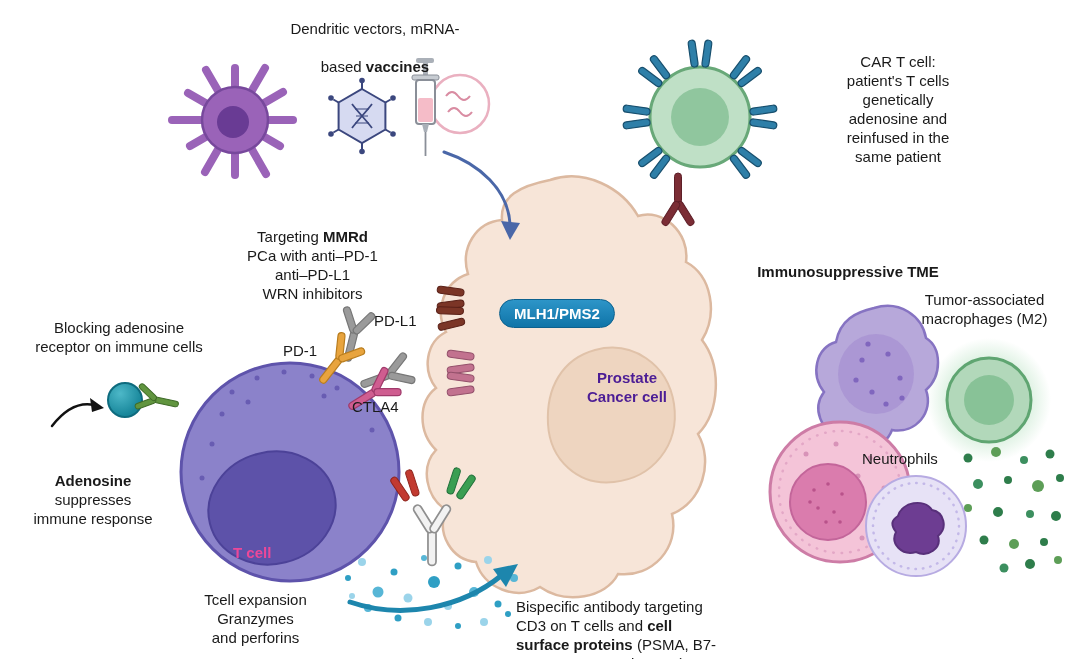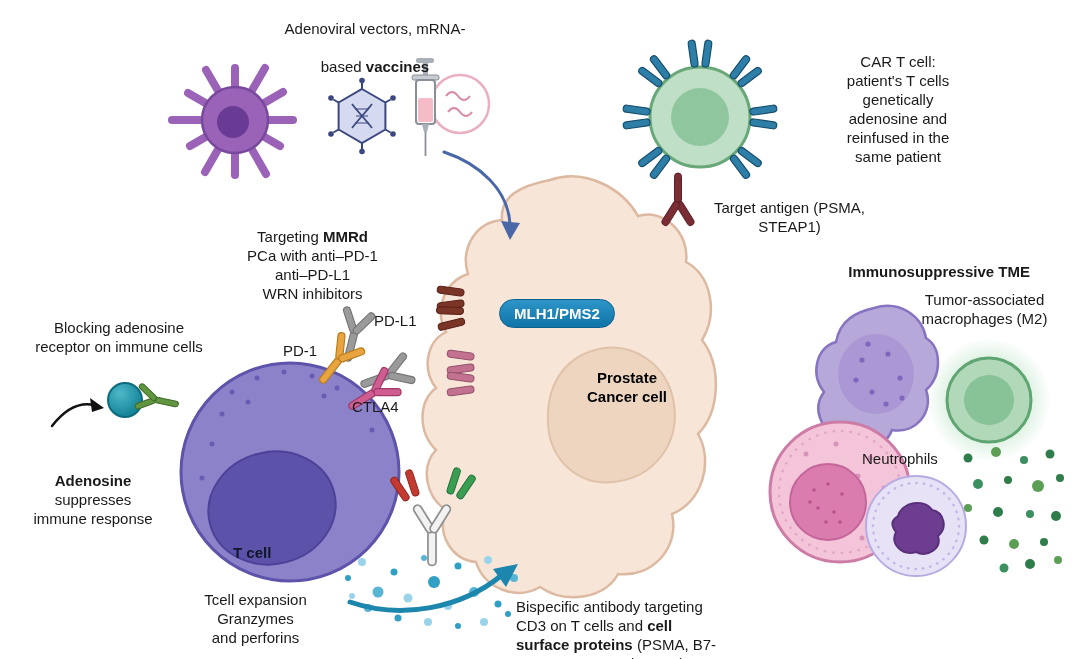--- a/index.html
+++ b/index.html
@@ -5,22 +5,22 @@
   html,body{margin:0;padding:0;background:#fff;}
   #canvas{position:relative;width:1080px;height:659px;background:#ffffff;overflow:hidden;
           font-family:"Liberation Sans",sans-serif;color:#1a1a1a;}
   .abs{position:absolute;}
   .lbl{position:absolute;font-size:15px;line-height:1.27;text-align:center;white-space:pre-line;}
   .lbl.left{text-align:left;}
   .lbl b{font-weight:700;margin-top:12px;}
   .bold{font-weight:700;}
   .badge{position:absolute;background:linear-gradient(#2d95c8,#0f74a8);color:#fff;font-weight:700;
          font-size:15px;padding:5px 14px;border-radius:17px;border:1px solid #0c618e;}
-  .white-lbl{color:#0f172a;font-weight:700;}
-  .prostate-lbl{color:#000000;font-weight:700;}
+  .white-lbl{color:#ec4899;font-weight:700;}
+  .prostate-lbl{color:#4c1d95;font-weight:700;}
   .ball{position:absolute;width:32px;height:32px;border-radius:50%;
         background:radial-gradient(circle at 35% 30%,#4db8c8,#17869a 72%);border:2px solid #0e6b7e;}
 </style>
 </head>
 <body>
 
 <div id="canvas">
 
   <svg width="0" height="0" class="abs" aria-hidden="true">
     <defs>
@@ -292,34 +292,32 @@
   </svg>
 
   <svg class="abs" style="left:428px;top:144px" width="108" height="104" viewBox="0 0 108 104">
     <path d="M16,8 C52,20 80,46 82,80" fill="none" stroke="#4a67a8" stroke-width="3" stroke-linecap="round"></path>
     <path d="M82,96 L73,77 L92,79 Z" fill="#4a67a8"></path>
   </svg>
 
   <div class="badge" style="left:499px;top:299px">MLH1/PMS2</div>
 
   <div class="lbl" style="left:258px;top:0;width:234px">
-    <span>Adenoviral vectors, mRNA-</span><br>
+    <span>Dendritic vectors, mRNA-</span><br>
     <span>based </span><b>vaccines</b>
   </div>
 
 
   <div class="lbl" style="left:793px;top:52px;width:210px">CAR T cell:
 patient's T cells
 genetically
 adenosine and
 reinfused in the
 same patient</div>
 
-  <div class="lbl" style="left:682px;top:198px;width:215px">Target antigen (PSMA,
-STEAP1)</div>
 
   <div class="lbl" style="left:225px;top:208px;width:175px">
     <span>Targeting </span><b>MMRd</b><span>
 PCa with anti–PD-1
 anti–PD-L1
 WRN inhibitors</span>
   </div>
 
   <div class="lbl" style="left:18px;top:452px;width:150px">
     <b>Adenosine</b><span>
@@ -332,21 +330,21 @@
 
   <div class="lbl" style="left:283px;top:341px">PD-1</div>
   <div class="lbl" style="left:374px;top:311px">PD-L1</div>
   <div class="lbl" style="left:352px;top:397px">CTLA4</div>
 
   <div class="lbl prostate-lbl" style="left:572px;top:368px;width:110px">Prostate
 Cancer cell</div>
 
   <div class="lbl white-lbl" style="left:233px;top:543px">T cell</div>
 
-  <div class="lbl bold" style="left:820px;top:262px;width:210px;text-align:right">Immunosuppressive TME</div>
+  <div class="lbl bold" style="left:743px;top:262px;width:210px;text-align:center">Immunosuppressive TME</div>
 
   <div class="lbl" style="left:902px;top:290px;width:165px">Tumor-associated
 macrophages (M2)</div>
 
   <div class="lbl" style="left:862px;top:449px">Neutrophils</div>
 
 
   <div class="lbl" style="left:188px;top:590px;width:135px">Tcell expansion
 Granzymes
 and perforins</div>

